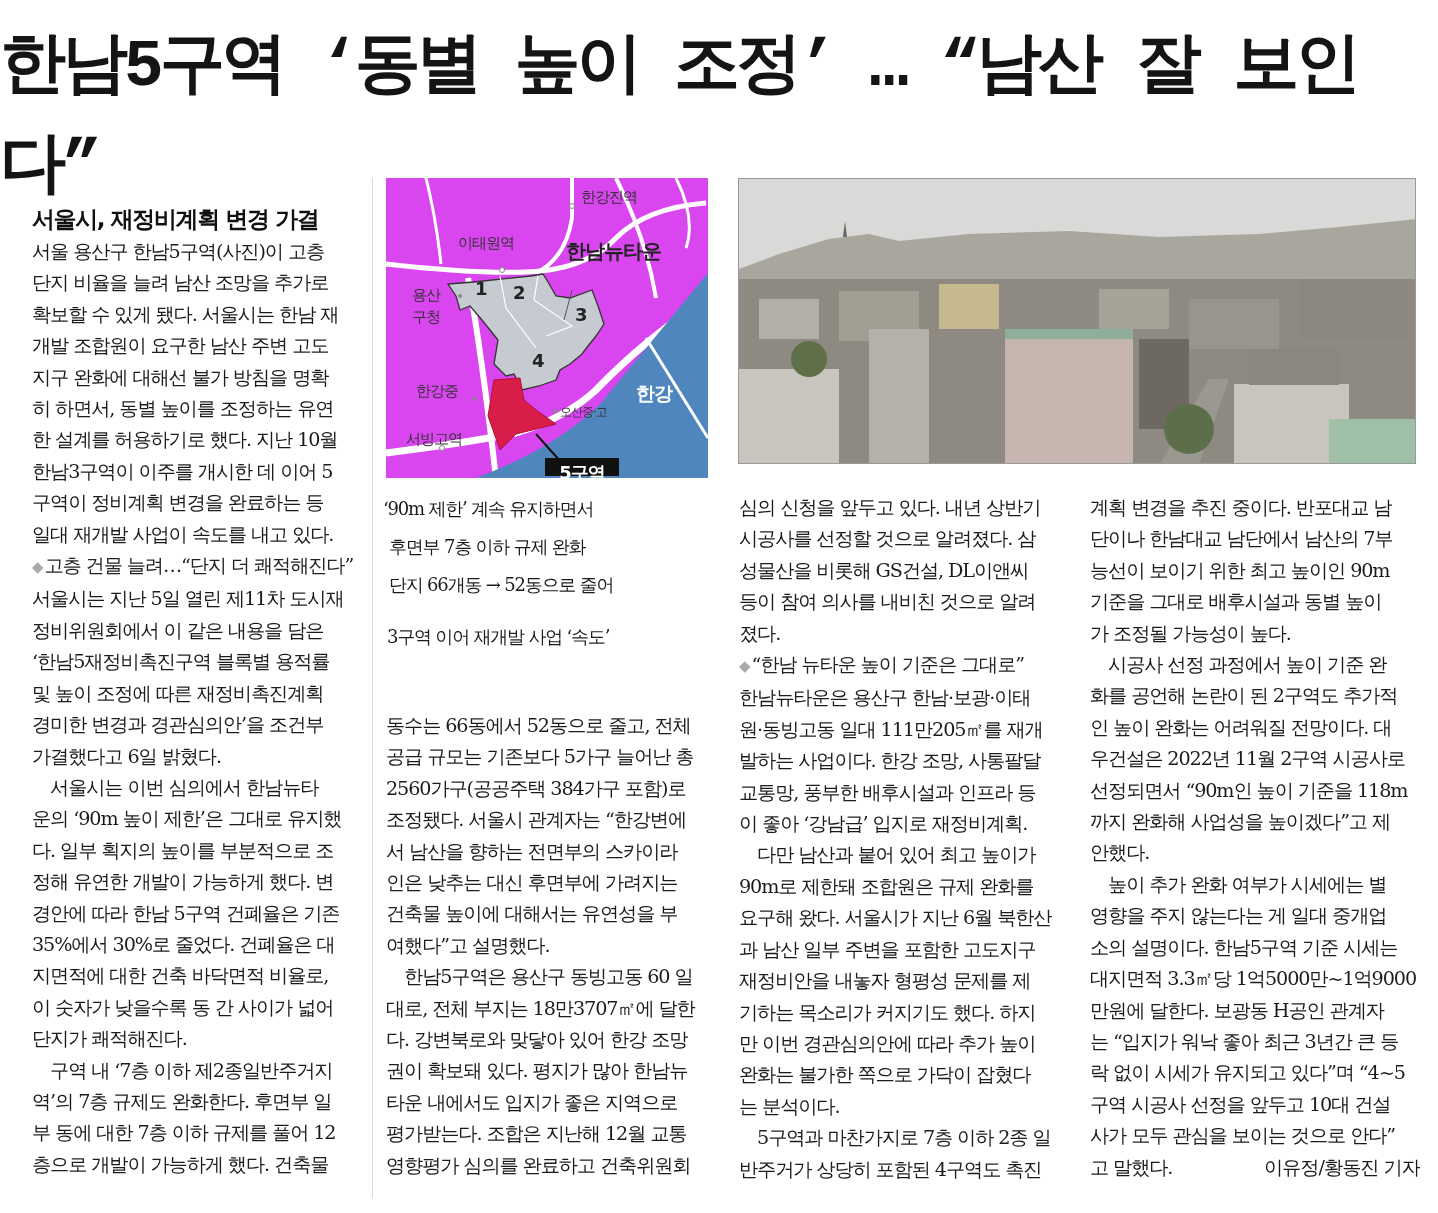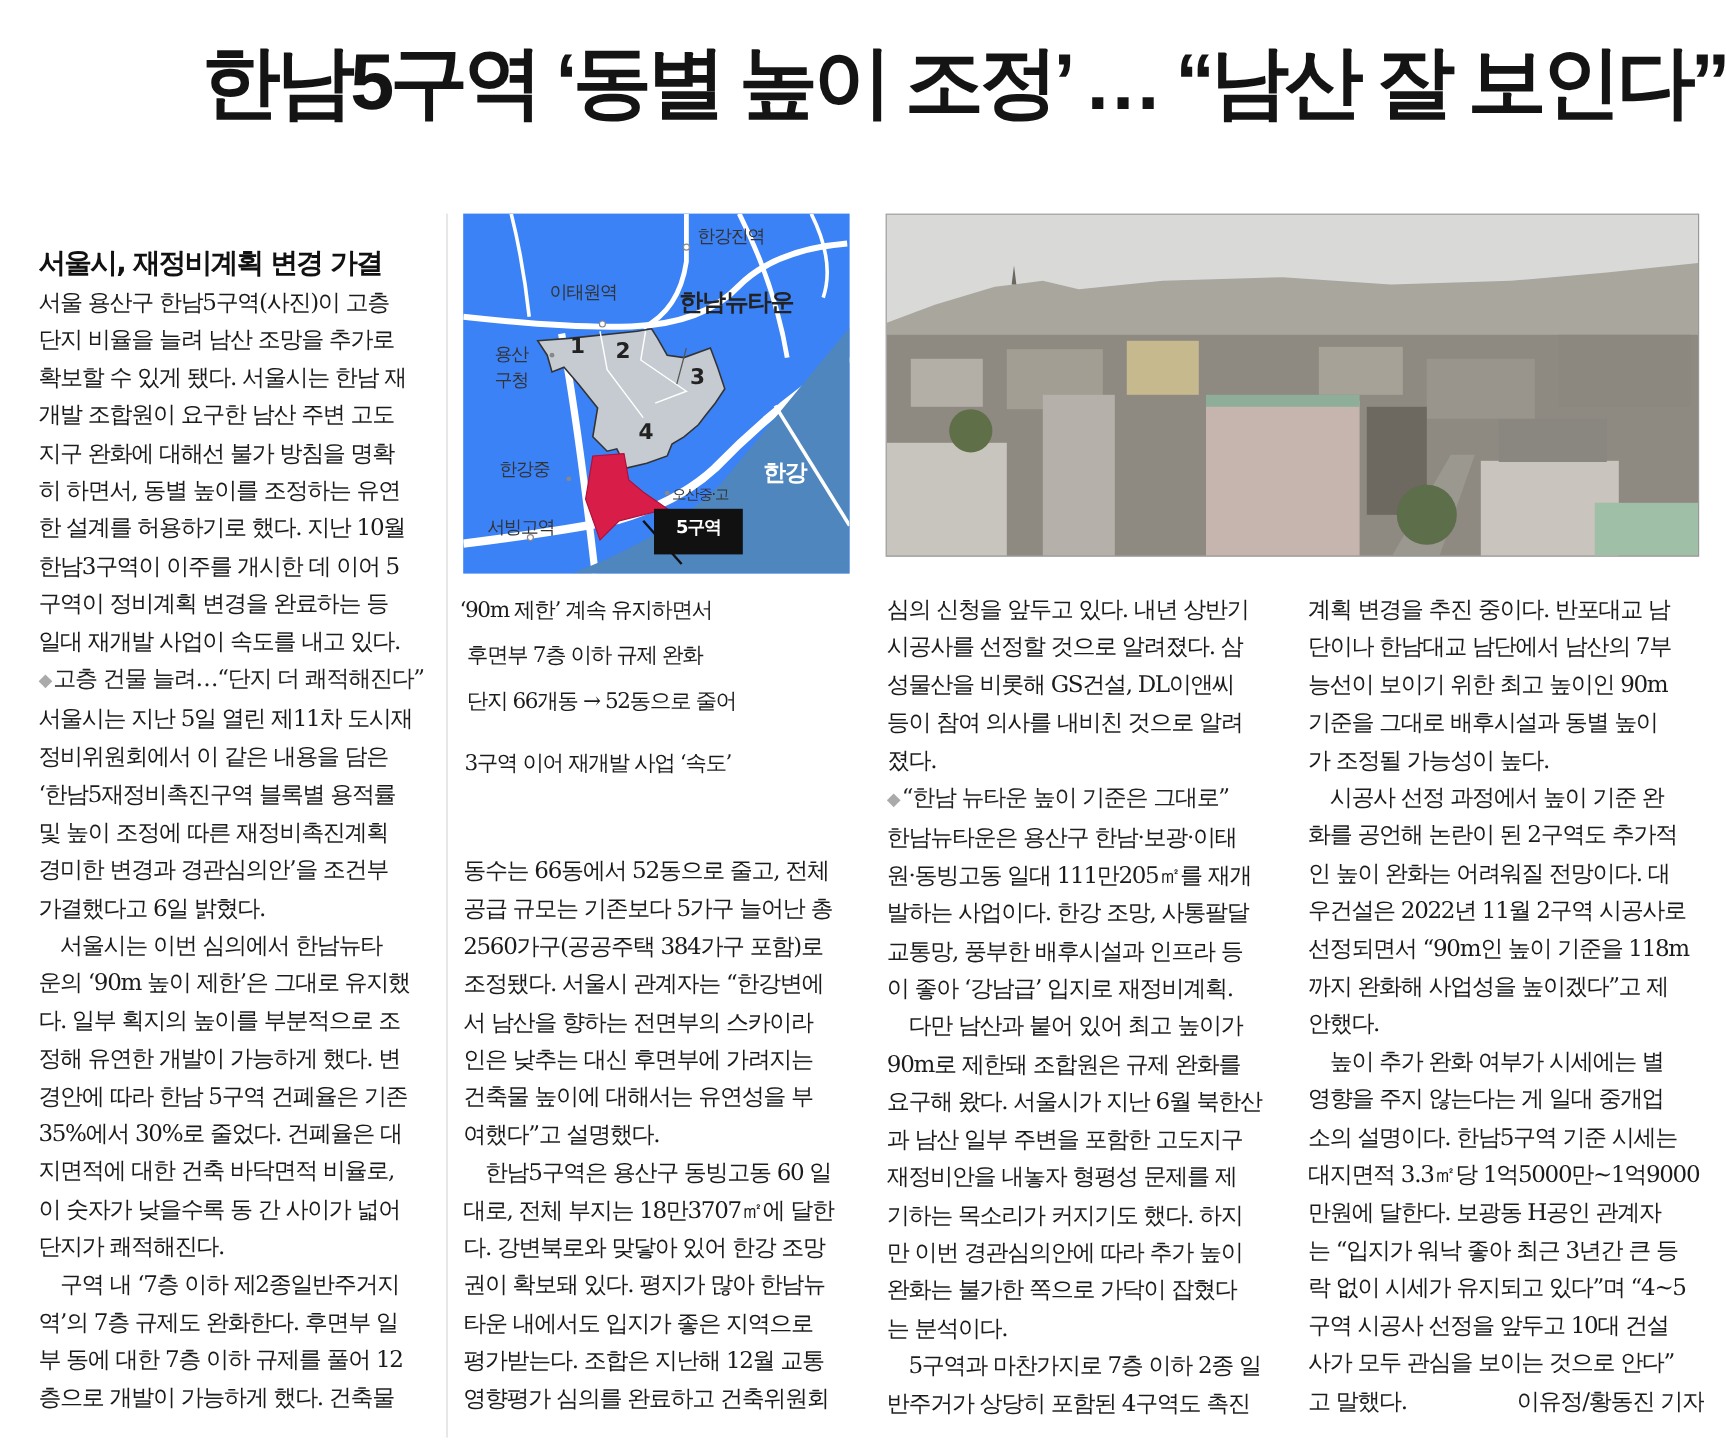--- a/index.html
+++ b/index.html
@@ -1,49 +1,49 @@
 <!DOCTYPE html>
 <html><head>
 <meta charset="utf-8">
 <style>
   * { box-sizing: border-box; margin: 0; padding: 0; }
   html, body { width: 1438px; height: 1213px; background: #ffffff; overflow: hidden; }
   body { position: relative; font-family: "DejaVu Serif", "Liberation Serif", serif; color: #1b1b1b; }
 
   .headline {
     position: absolute; left: 0; top: 18px; width: 1438px; height: 100px;
-    text-align: right; font-family: Liberation Sans, sans-serif;
+    text-align: left; font-family: Liberation Mono, monospace;
     font-weight: bold; font-size: 66px; letter-spacing: -4px; color: #141414; line-height: 100px;
   }
 
   .col { position: absolute; font-size: 19.2px; line-height: 31.4px; letter-spacing: -1.1px; }
   .col p { white-space: nowrap; overflow: hidden; }
   .col-1 { left: 32px; top: 236px; width: 328px; }
   .col-2 { left: 386px; top: 710px; width: 326px; }
   .col-3 { left: 739px; top: 492px; width: 326px; }
   .col-4 { left: 1090px; top: 492px; width: 330px; }
 
   .subhead {
     position: absolute; left: 32px; top: 176px; font-family: "DejaVu Sans", "Liberation Sans", sans-serif;
     font-weight: bold; font-size: 23px; letter-spacing: -1.4px; color: #111; margin-top: 28px;
   }
   .section-head { color: #222; }
   .diamond { color: #aaa; font-size: 15px; margin-right: 2px; }
 
   .map {
     position: absolute; left: 386px; top: 178px; width: 322px; height: 300px;
-    background: #3b82f6; overflow: hidden;
+    background: #d946ef; overflow: hidden;
   }
   .map svg { position: absolute; left: 0; top: 0; }
   .map-label { position: absolute; font-family: "DejaVu Sans", "Liberation Sans", sans-serif; font-size: 15px; letter-spacing: -1px; color: #333; white-space: nowrap; }
   .map-label.bold { font-weight: bold; font-size: 20px; color: #222; }
   .map-label.num { font-weight: bold; font-size: 18px; color: #222; }
   .map-label.river { color: #fff; font-weight: bold; font-size: 19px; }
-  .map-tag { position: absolute; left: 545px; top: 424px; width: 74px; height: 38px; background: #111; color: #fff;
-    font-family: "DejaVu Sans", "Liberation Sans", sans-serif; font-weight: bold; font-size: 15px; line-height: 30px; text-align: center; letter-spacing: -1px; }
+  .map-tag { position: absolute; left: 545px; top: 458px; width: 74px; height: 18px; background: #111; color: #fff;
+    font-family: "DejaVu Sans", "Liberation Sans", sans-serif; font-weight: bold; font-size: 18px; line-height: 30px; text-align: center; letter-spacing: -1px; }
 
   .deck {
     position: absolute; left: 383px; top: 490px; width: 330px;
     font-size: 18px; line-height: 38px; letter-spacing: -1.2px; color: #1b1b1b;
   }
   .deck p { white-space: nowrap; }
   .deck .deck-line-indent { padding-left: 6px; }
   .deck .deck-sub { margin-top: 14px; padding-left: 4px; }
 
   .photo {

